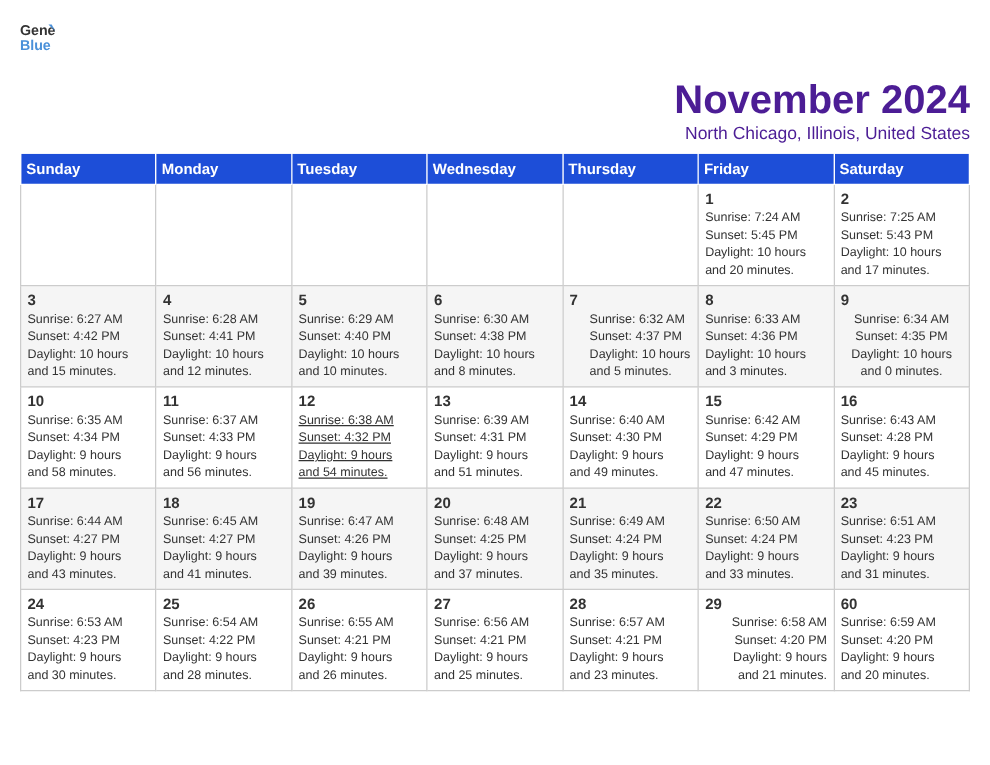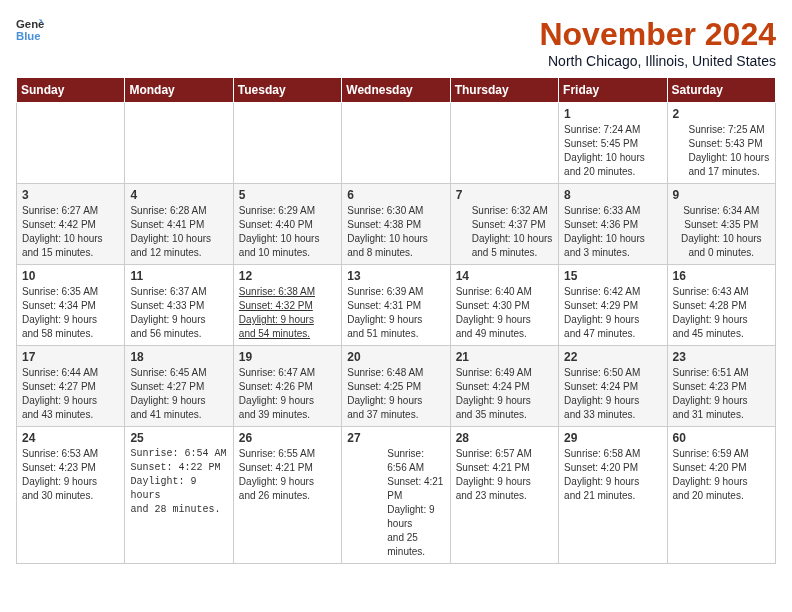--- a/index.html
+++ b/index.html
@@ -22,33 +22,34 @@
       gap: 4px;
     }
     .logo-icon {
       width: 28px;
       height: 28px;
     }
     .title-section { text-align: right; }
     .month-title {
       font-size: 32px;
       font-weight: bold;
-      color: #c2410c;
+      color: #4c1d95;
+      margin-top: 45px;
     }
     .location {
       font-size: 14px;
-      color: #0f172a;
+      color: #4c1d95;
     }
     table {
       width: 100%;
       border-collapse: collapse;
       table-layout: fixed;
     }
     thead tr th {
-      background-color: #7f1d1d;
+      background-color: #1d4ed8;
       color: #fff;
       font-size: 12px;
       font-weight: bold;
       padding: 5px 4px;
       text-align: left;
       border: 1px solid #fff;
     }
     tbody tr td {
       border: 1px solid #ccc;
       vertical-align: top;
@@ -112,21 +113,21 @@
         <td class="empty"></td>
         <td>
           <span class="day-num">1</span>
           <div class="day-info" style="white-space: pre-line;">Sunrise: 7:24 AM
 Sunset: 5:45 PM
 Daylight: 10 hours
 and 20 minutes.</div>
         </td>
         <td>
           <span class="day-num">2</span>
-          <div class="day-info" style="white-space: pre-line; margin-left: 16px;">Sunrise: 7:25 AM
+          <div class="day-info" style="white-space: pre-line;">Sunrise: 7:25 AM
 Sunset: 5:43 PM
 Daylight: 10 hours
 and 17 minutes.</div>
         </td>
       </tr>
       <tr>
         <td>
           <span class="day-num">3</span>
           <div class="day-info" style="white-space: pre-line;">Sunrise: 6:27 AM
 Sunset: 4:42 PM
@@ -281,49 +282,49 @@
       <tr>
         <td>
           <span class="day-num">24</span>
           <div class="day-info" style="white-space: pre-line;">Sunrise: 6:53 AM
 Sunset: 4:23 PM
 Daylight: 9 hours
 and 30 minutes.</div>
         </td>
         <td>
           <span class="day-num">25</span>
-          <div class="day-info" style="white-space: pre-line; font-family: Liberation Mono, monospace;">Sunrise: 6:54 AM
+          <div class="day-info" style="white-space: pre-line;">Sunrise: 6:54 AM
 Sunset: 4:22 PM
 Daylight: 9 hours
 and 28 minutes.</div>
         </td>
         <td>
           <span class="day-num">26</span>
           <div class="day-info" style="white-space: pre-line;">Sunrise: 6:55 AM
 Sunset: 4:21 PM
 Daylight: 9 hours
 and 26 minutes.</div>
         </td>
         <td>
           <span class="day-num">27</span>
-          <div class="day-info" style="white-space: pre-line; margin-left: 40px;">Sunrise: 6:56 AM
+          <div class="day-info" style="white-space: pre-line;">Sunrise: 6:56 AM
 Sunset: 4:21 PM
 Daylight: 9 hours
 and 25 minutes.</div>
         </td>
         <td>
           <span class="day-num">28</span>
           <div class="day-info" style="white-space: pre-line;">Sunrise: 6:57 AM
 Sunset: 4:21 PM
 Daylight: 9 hours
 and 23 minutes.</div>
         </td>
         <td>
           <span class="day-num">29</span>
-          <div class="day-info" style="white-space: pre-line;">Sunrise: 6:58 AM
+          <div class="day-info" style="white-space: pre-line; text-align: right;">Sunrise: 6:58 AM
 Sunset: 4:20 PM
 Daylight: 9 hours
 and 21 minutes.</div>
         </td>
         <td>
           <span class="day-num">60</span>
           <div class="day-info" style="white-space: pre-line;">Sunrise: 6:59 AM
 Sunset: 4:20 PM
 Daylight: 9 hours
 and 20 minutes.</div>

